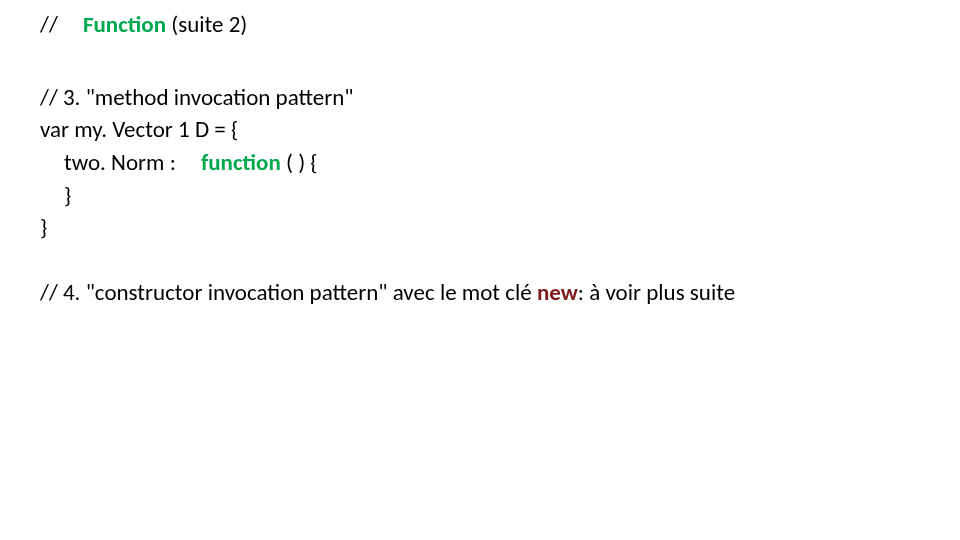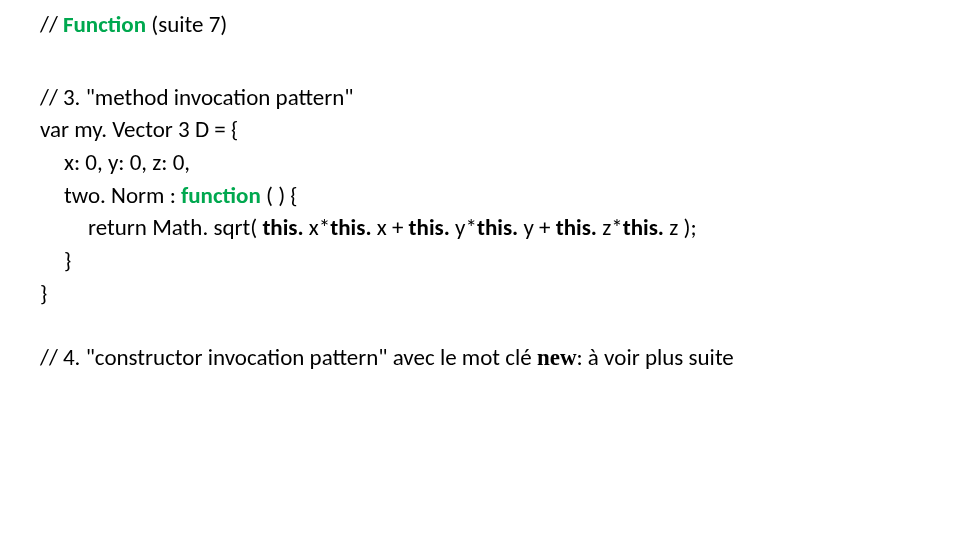--- a/index.html
+++ b/index.html
@@ -10,45 +10,41 @@
     background: #ffffff;
     font-family: Calibri, "Segoe UI", Arial, sans-serif;
     font-size: 23px;
     color: #000000;
   }
   .slide {
     padding: 8px 30px 0 40px;
     line-height: 1.42;
   }
   .title-line { margin-bottom: 40px; }
-  .green { color: #00a84f; }
-  .blue  { color: #000000; font-family: Liberation Serif, serif; }
+  .green { color: #00a84f; margin-left: 20px; }
+  .blue  { color: #7f1d1d; }
   .sp { display: block; height: 32px; }
   .ind1 { padding-left: 24px; }
   .ind2 { padding-left: 48px; }
   b { font-weight: bold; }
 </style>
 </head>
 <body>
 
 <div class="slide">
 
   <div class="title-line">
-    <span>// </span><b class="green">Function </b><span>(suite 7)</span>
+    <span>// </span><b class="green">Function </b><span>(suite 2)</span>
   </div>
 
   <div>
     <div>// 3. "method invocation pattern"</div>
-    <div>var my. Vector 3 D = {</div>
-    <div class="ind1">x: 0, y: 0, z: 0,</div>
+    <div>var my. Vector 1 D = {</div>
     <div class="ind1">
       <span>two. Norm : </span><b class="green">function </b><span>( ) {</span>
-    </div>
-    <div class="ind2">
-      <span>return Math. sqrt( </span><b>this. </b><span>x*</span><b>this. </b><span>x + </span><b>this. </b><span>y*</span><b>this. </b><span>y + </span><b>this. </b><span>z*</span><b>this. </b><span>z );</span>
     </div>
     <div class="ind1">}</div>
     <div>}</div>
   </div>
 
   <span class="sp"></span>
 
   <div>
     <div>
       <span>// 4. "constructor invocation pattern" avec le mot clé </span><b class="blue">new</b><span>: à voir plus suite</span>

